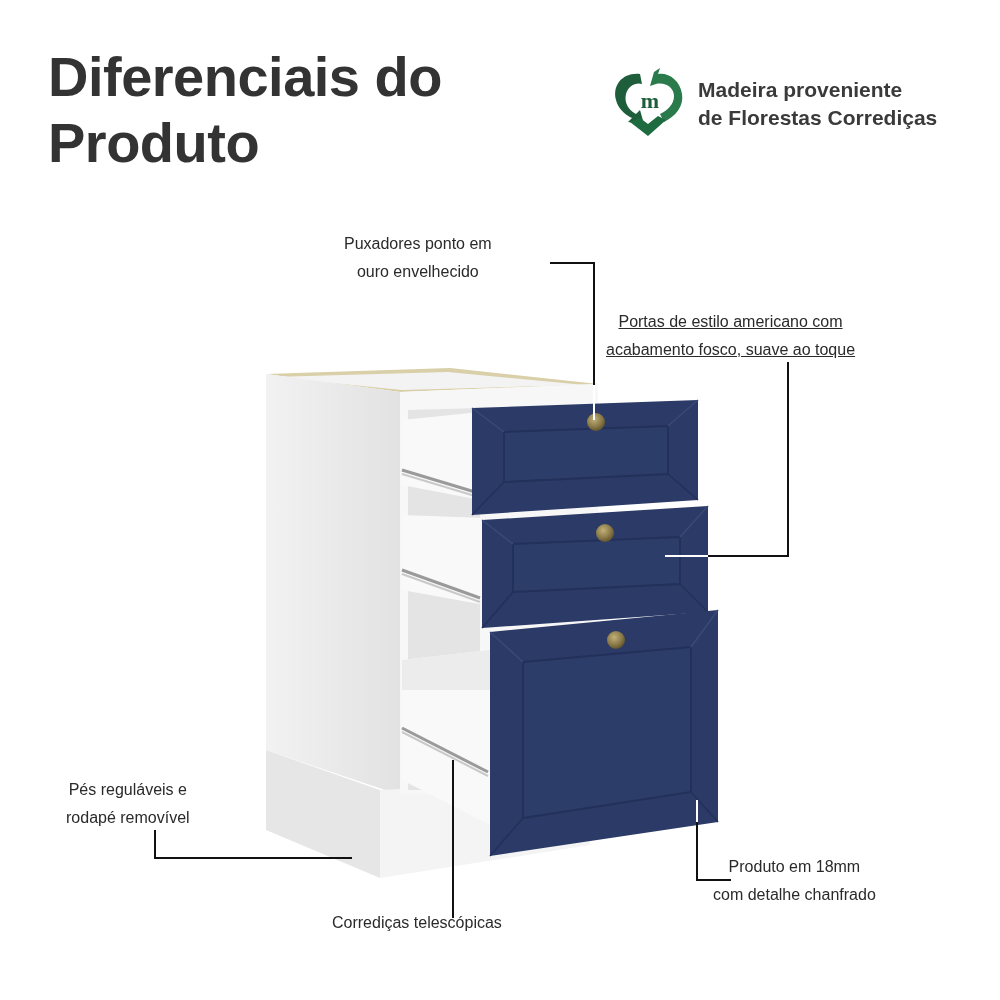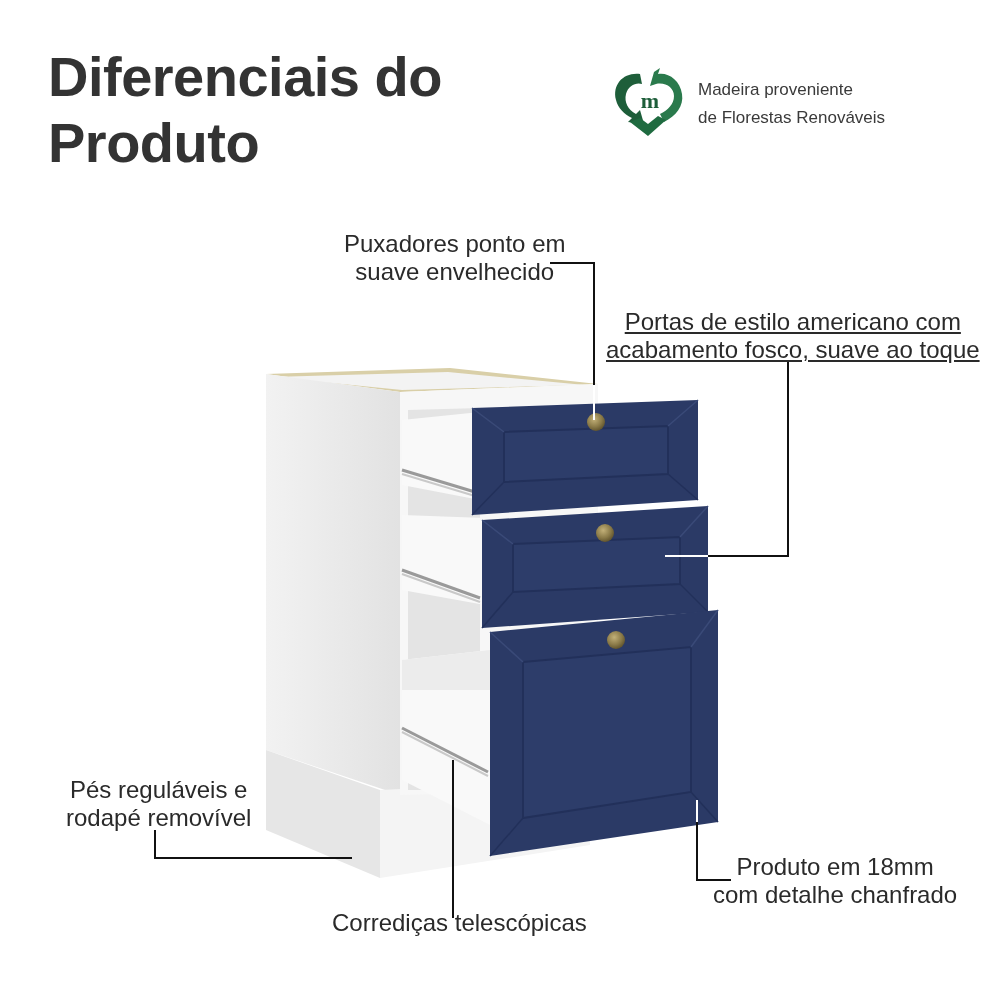--- a/index.html
+++ b/index.html
@@ -3,24 +3,24 @@
 <meta charset="utf-8">
 <style>
   html, body { margin:0; padding:0; background:#ffffff; }
   body { width:1000px; height:1000px; position:relative; overflow:hidden;
          font-family: "Liberation Sans", "DejaVu Sans", sans-serif; color:#333333; }
   .title { position:absolute; left:48px; top:44px; font-size:56px; font-weight:bold;
            line-height:66px; color:#333333; letter-spacing:-0.5px; }
   .title span { display:block; }
   .badge { position:absolute; left:610px; top:66px; width:380px; height:72px; }
   .badge svg { position:absolute; left:0; top:0; }
-  .badge-text { position:absolute; left:88px; top:10px; font-size:17px; font-weight:normal;
+  .badge-text { position:absolute; left:88px; top:10px; font-size:21px; font-weight:bold;
                 line-height:28px; color:#3a3a3a; white-space:nowrap; }
   .badge-text span { display:block; }
-  .label { position:absolute; font-size:24px; line-height:28px; color:#2a2a2a; text-align:center;
+  .label { position:absolute; font-size:16px; line-height:28px; color:#2a2a2a; text-align:center;
            white-space:nowrap; }
   .label span { display:block; }
   .product { position:absolute; left:0; top:0; width:1000px; height:1000px; }
   .leaders { position:absolute; left:0; top:0; width:1000px; height:1000px; pointer-events:none; }
 </style>
 </head>
 <body>
 
 <div class="title">
   <span>Diferenciais do</span>
@@ -32,21 +32,21 @@
 
     <path d="M30 8 C14 6 2 18 6 34 C8 42 14 48 22 52 L18 56 L34 58 L30 44 L26 48 C18 44 14 36 16 28 C18 20 26 16 32 18 Z" fill="#1e5e3a"></path>
 
     <path d="M44 6 L40 20 L46 18 C56 16 64 22 64 30 C64 38 58 44 50 48 L54 56 C66 50 74 40 72 28 C70 14 58 6 48 8 L50 2 Z" fill="#2a7a4c"></path>
 
     <path d="M20 56 L38 70 L56 54 L48 50 L38 58 L30 52 Z" fill="#1f6b40"></path>
     <text x="40" y="42" text-anchor="middle" font-family="Liberation Serif, serif" font-weight="bold" font-size="22" fill="#1e5e3a">m</text>
   </svg>
   <div class="badge-text">
     <span>Madeira proveniente</span>
-    <span>de Florestas Renováveis</span>
+    <span>de Florestas Corrediças</span>
   </div>
 </div>
 
 <svg class="product" viewBox="0 0 1000 1000">
   <defs>
     <linearGradient id="sideGrad" x1="0" y1="0" x2="1" y2="0">
       <stop offset="0" stop-color="#f2f2f2"></stop>
       <stop offset="1" stop-color="#e2e2e2"></stop>
     </linearGradient>
     <radialGradient id="knob" cx="0.4" cy="0.35" r="0.7">
@@ -128,21 +128,21 @@
   <polyline points="155,830 155,858 352,858" fill="none" stroke="#111" stroke-width="2"></polyline>
 
   <line x1="453" y1="760" x2="453" y2="918" stroke="#111" stroke-width="2"></line>
 
   <polyline points="697,800 697,880 731,880" fill="none" stroke="#111" stroke-width="2"></polyline>
   <line x1="697" y1="800" x2="697" y2="822" stroke="#ffffff" stroke-width="2"></line>
 </svg>
 
 <div class="label" style="left:344px; top:230px;">
   <span>Puxadores ponto em</span>
-  <span>suave envelhecido</span>
+  <span>ouro envelhecido</span>
 </div>
 
 <div class="label" style="left:606px; top:308px;text-decoration:underline;">
   <span>Portas de estilo americano com</span>
   <span>acabamento fosco, suave ao toque</span>
 </div>
 
 <div class="label" style="left:66px; top:776px;">
   <span>Pés reguláveis e</span>
   <span>rodapé removível</span>

